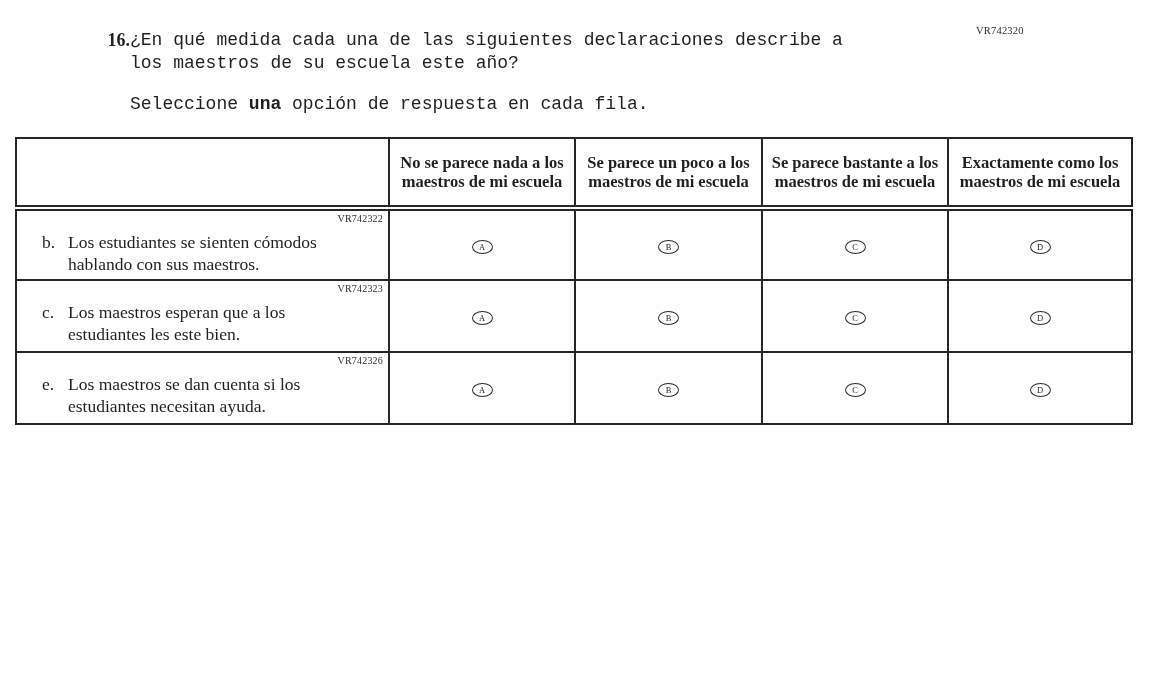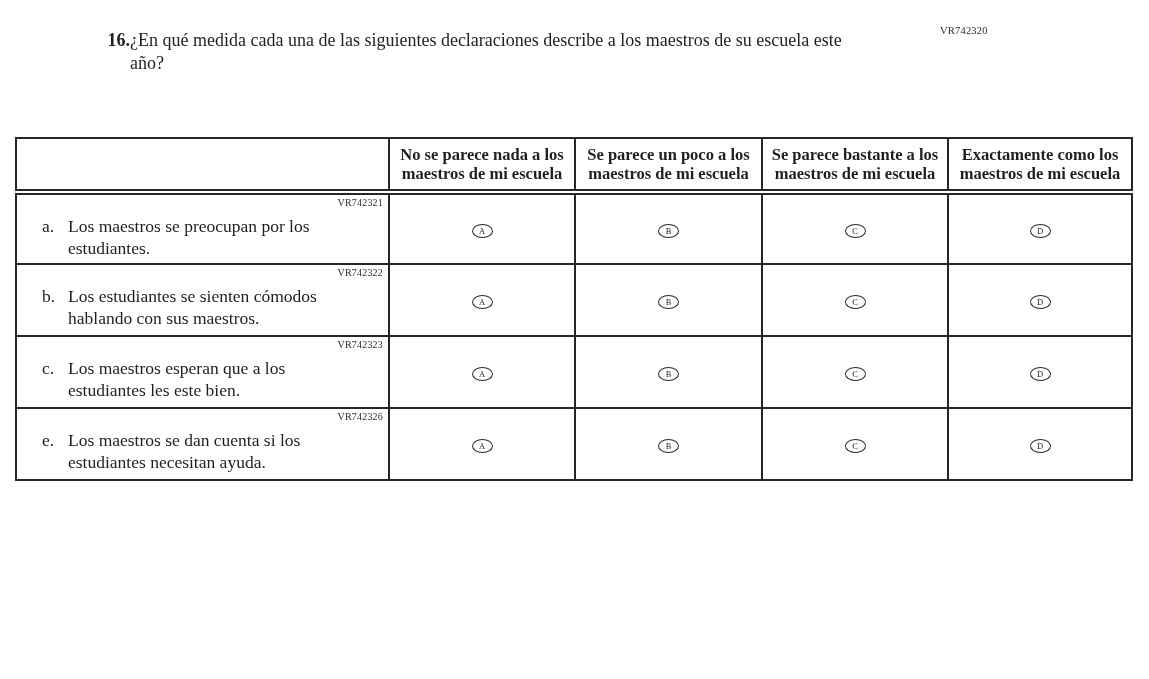--- a/index.html
+++ b/index.html
@@ -7,35 +7,35 @@
   body {
     width: 1149px; height: 679px;
     position: relative;
     font-family: "Liberation Serif", serif;
     color: #1f1f1f;
     overflow: hidden;
   }
 
   
   .vr-top {
-    position: absolute; top: 25px; left: 940px;
+    position: absolute; top: 25px; left: 976px;
     font-size: 10.5px; letter-spacing: 0.2px; color: #2e2e2e;
     font-family: "Liberation Serif", serif;
   }
 
   
   .question {
     position: absolute; top: 29px; left: 100px;
     display: flex;
   }
   .q-number {
     font-weight: bold; font-size: 18px; line-height: 1.3;
     width: 30px; flex: 0 0 30px; text-align: right;
   }
-  .q-body { width: 760px; }
+  .q-body { width: 760px; font-family: Liberation Mono, monospace; }
   .q-text { font-size: 18px; line-height: 1.3; max-width: 748px; }
   .q-instruction { font-size: 18px; line-height: 1.3; margin-top: 17px; }
   .q-instruction b { font-weight: bold; }
 
   
   table.grid {
     position: absolute; left: 15px; top: 137px;
     width: 1116px;
     border-collapse: collapse; table-layout: fixed;
   }
@@ -43,21 +43,21 @@
   table.grid col.c1 { width: 186px; }
   table.grid col.c2 { width: 187px; }
   table.grid col.c3 { width: 186px; }
   table.grid col.c4 { width: 184px; }
 
   table.grid th, table.grid td {
     border: 2px solid #262626;
     padding: 0;
   }
   table.grid thead th {
-    height: 54px;
+    height: 70px;
     border-bottom: 6px double #262626;
     font-weight: bold; font-size: 16.5px; line-height: 1.18;
     text-align: center; vertical-align: middle;
     padding: 2px 8px;
   }
   table.grid tbody tr { height: 72px; }
   table.grid td.stmt-cell {
     position: relative;
     vertical-align: top;
   }
@@ -88,20 +88,21 @@
 </style>
 </head>
 <body>
 
 <div class="vr-top">VR742320</div>
 
 <div class="question">
   <div class="q-number">16.</div>
   <div class="q-body">
     <div class="q-text">¿En qué medida cada una de las siguientes declaraciones describe a los maestros de su escuela este año?</div>
+    <div class="q-instruction"><span>Seleccione </span><b>una</b><span> opción de respuesta en cada fila.</span></div>
   </div>
 </div>
 
 <table class="grid">
   <colgroup>
     <col class="c0">
       <col class="c1">
       <col class="c2">
       <col class="c3">
       <col class="c4">
@@ -109,33 +110,20 @@
   <thead>
     <tr>
       <th></th>
       <th>No se parece nada a los maestros de mi escuela</th>
       <th>Se parece un poco a los maestros de mi escuela</th>
       <th>Se parece bastante a los maestros de mi escuela</th>
       <th>Exactamente como los maestros de mi escuela</th>
     </tr>
   </thead>
   <tbody>
-    <tr>
-      <td class="stmt-cell">
-        <span class="row-code">VR742321</span>
-        <div class="stmt">
-          <span class="letter">a.</span>
-          <span class="text">Los maestros se preocupan por los estudiantes.</span>
-        </div>
-      </td>
-      <td class="opt-cell"><span class="bubble">A</span></td>
-      <td class="opt-cell"><span class="bubble">B</span></td>
-      <td class="opt-cell"><span class="bubble">C</span></td>
-      <td class="opt-cell"><span class="bubble">D</span></td>
-    </tr>
     <tr>
       <td class="stmt-cell">
         <span class="row-code">VR742322</span>
         <div class="stmt">
           <span class="letter">b.</span>
           <span class="text">Los estudiantes se sienten cómodos hablando con sus maestros.</span>
         </div>
       </td>
       <td class="opt-cell"><span class="bubble">A</span></td>
       <td class="opt-cell"><span class="bubble">B</span></td>

